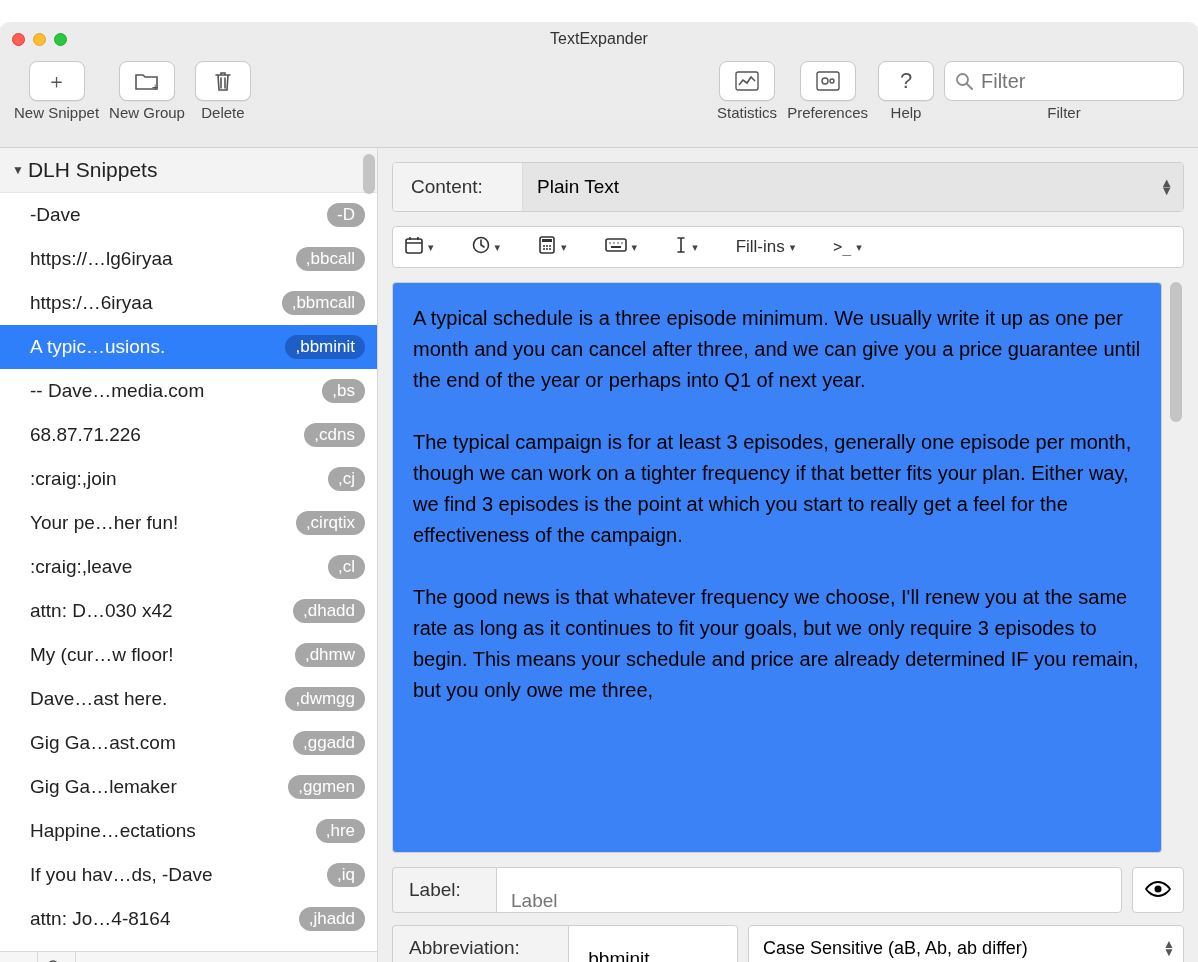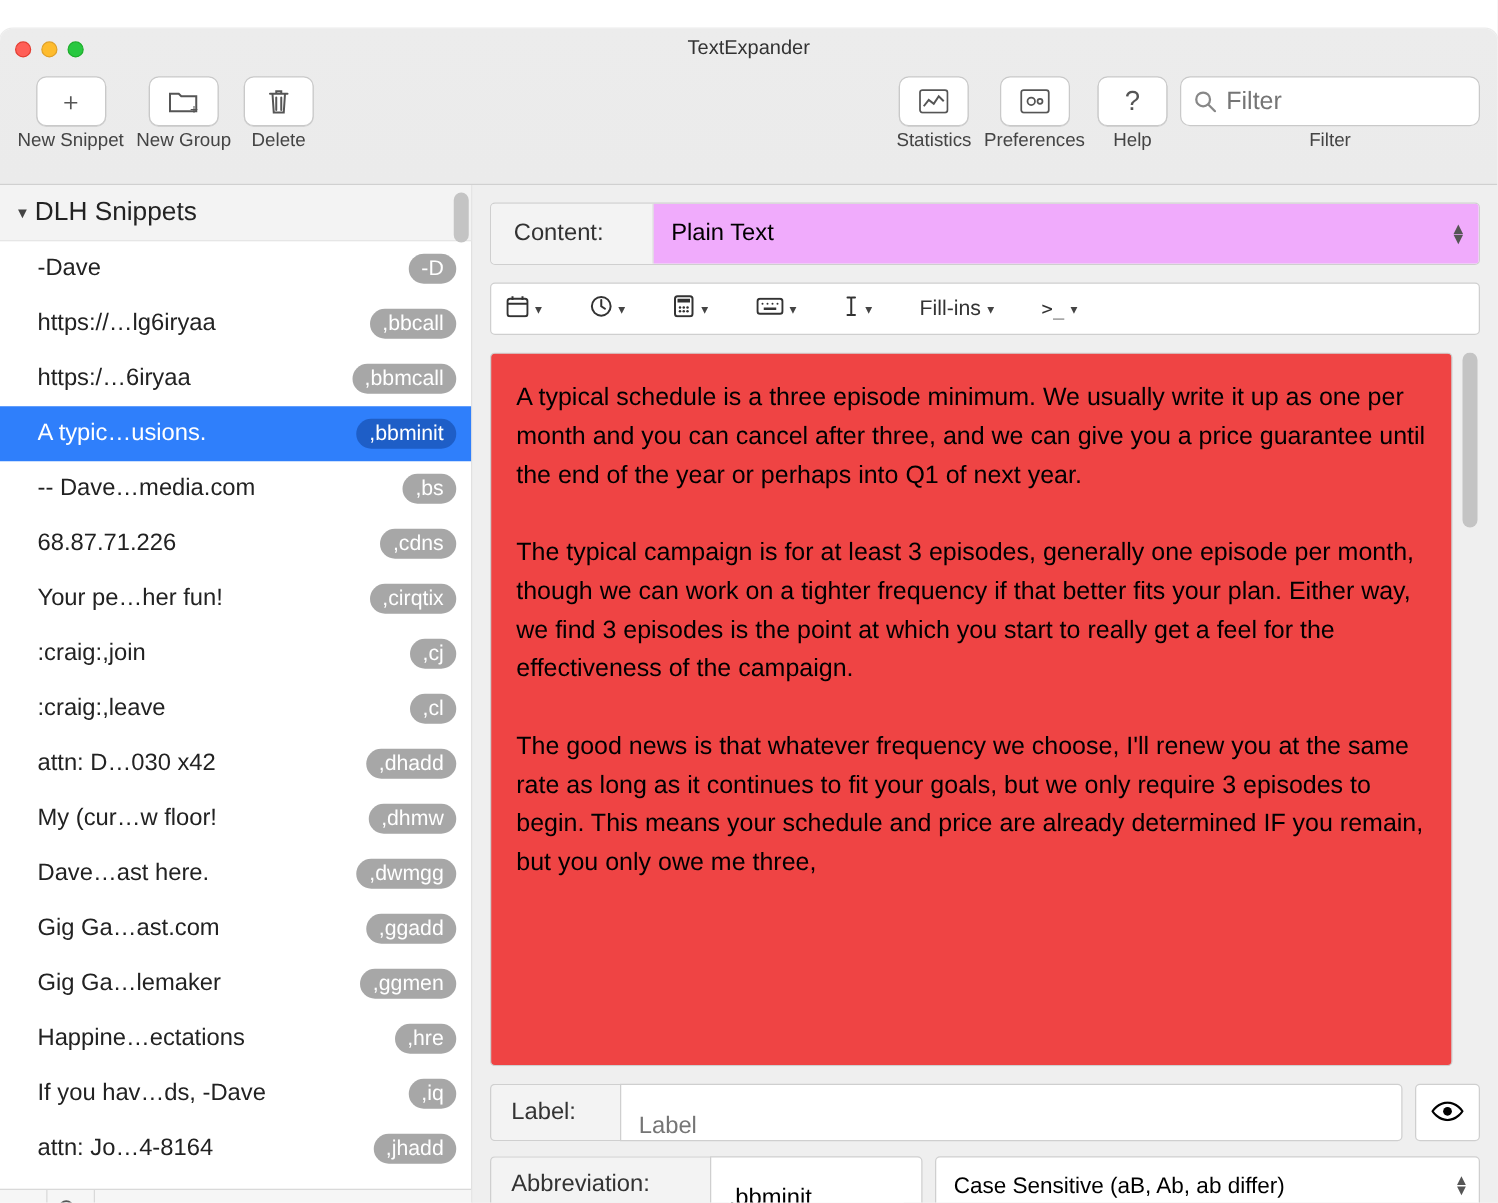--- a/index.html
+++ b/index.html
@@ -163,21 +163,21 @@
   font-size: 19px;
   color: #333;
 }
 .row-bar .select-like {
   flex: 1;
   display: flex; align-items: center;
   padding: 0 14px;
   font-size: 19px;
   color: #000;
   position: relative;
-  background: #f0abfc;
+  background: #e5e5e5;
 }
 .select-like .updown {
   position: absolute; right: 10px; top: 50%; transform: translateY(-50%);
   font-size: 13px; line-height: 8px; color: #555;
   display: flex; flex-direction: column;
 }
 .editor-toolbar {
   height: 42px;
   background: #fff;
   border: 1px solid #cfcfcf;
@@ -194,21 +194,21 @@
 .etitem .caret { font-size: 11px; color: #444; }
 .editor-wrap {
   flex: 1;
   background: #efefef;
   display: flex;
   gap: 6px;
   overflow: hidden;
 }
 .editor {
   flex: 1;
-  background: #ef4444;
+  background: #3b82f6;
   border: 1px solid #cfcfcf;
   border-radius: 4px;
   padding: 20px 20px;
   font-size: 20px;
   line-height: 1.55;
   color: #000;
   overflow-y: auto;
   white-space: pre-wrap;
 }
 .editor-scroll {
@@ -388,26 +388,26 @@
           </div>
           <div class="srow">
             <span class="label">-- Dave…media.com</span>
             <span class="badge">,bs</span>
           </div>
           <div class="srow">
             <span class="label">68.87.71.226</span>
             <span class="badge">,cdns</span>
           </div>
           <div class="srow">
+            <span class="label">:craig:,join</span>
+            <span class="badge">,cj</span>
+          </div>
+          <div class="srow">
             <span class="label">Your pe…her fun!</span>
             <span class="badge">,cirqtix</span>
-          </div>
-          <div class="srow">
-            <span class="label">:craig:,join</span>
-            <span class="badge">,cj</span>
           </div>
           <div class="srow">
             <span class="label">:craig:,leave</span>
             <span class="badge">,cl</span>
           </div>
           <div class="srow">
             <span class="label">attn: D…030 x42</span>
             <span class="badge">,dhadd</span>
           </div>
           <div class="srow">

